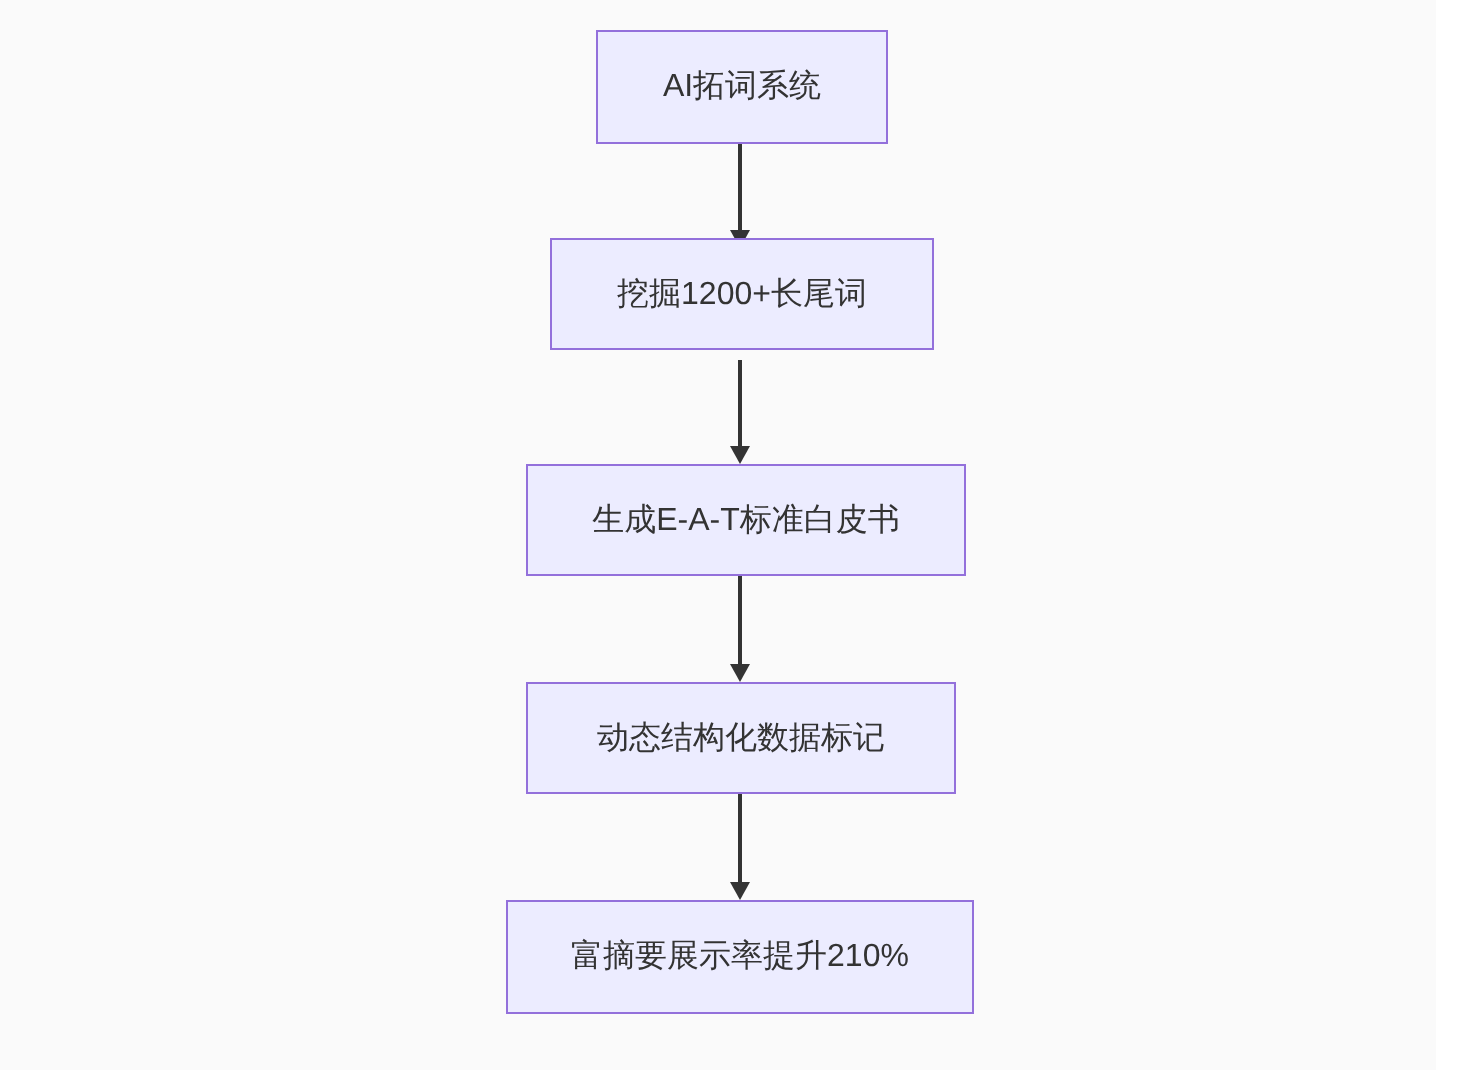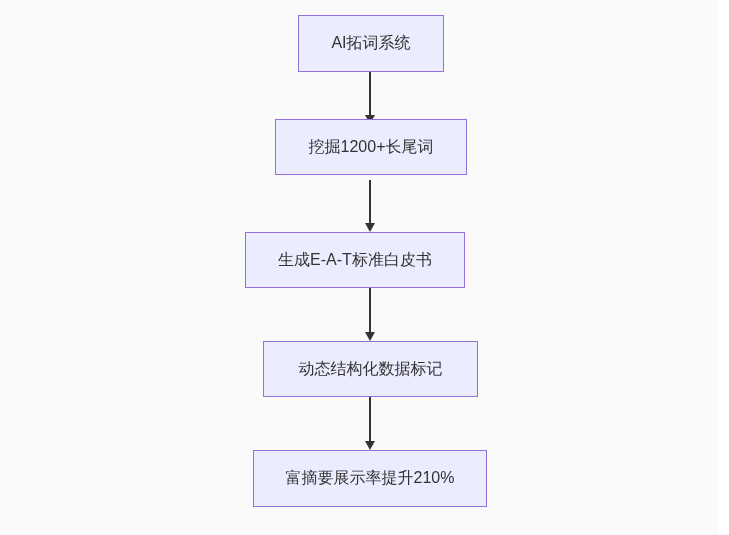--- a/index.html
+++ b/index.html
@@ -22,21 +22,21 @@
     display: flex;
     align-items: center;
     justify-content: center;
     font-size: 16px;
     color: var(--text-color, #333333);
     text-align: center;
     white-space: nowrap;
   }
   .n0 { left: 298px; top: 15px;  width: 146px; height: 57px; }
   .n1 { left: 275px; top: 119px; width: 192px; height: 56px; }
-  .n2 { left: 245px; top: 232px; width: 220px; height: 56px; text-align: right; }
+  .n2 { left: 263px; top: 232px; width: 220px; height: 56px; text-align: right; }
   .n3 { left: 263px; top: 341px; width: 215px; height: 56px; text-align: center; }
   .n4 { left: 253px; top: 450px; width: 234px; height: 57px; }
 
   .arrow {
     position: absolute;
     left: 364px;
     width: 12px;
     display: flex;
     flex-direction: column;
     align-items: center;

